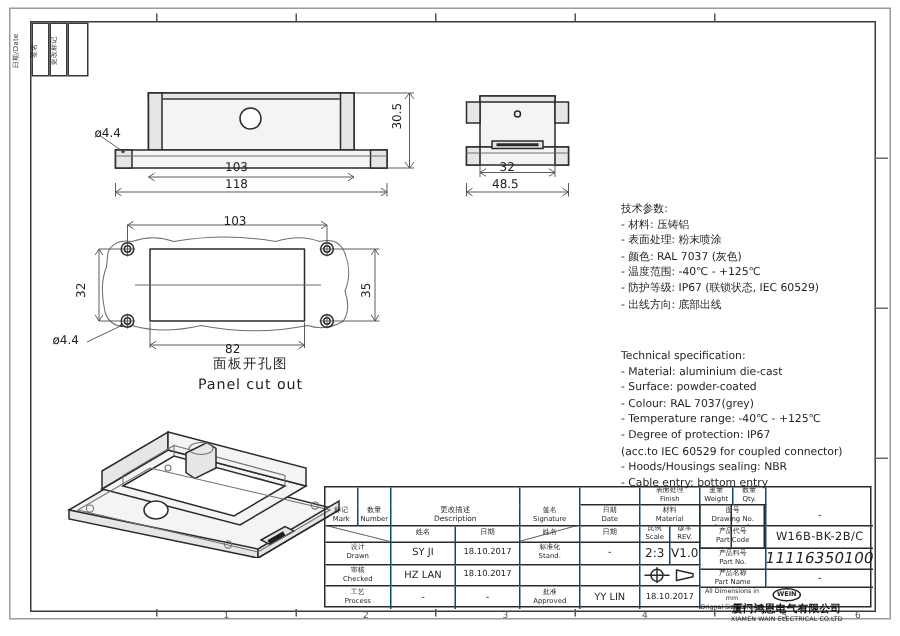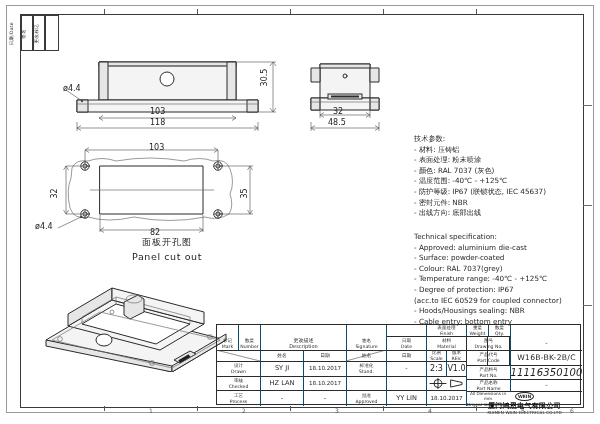--- a/index.html
+++ b/index.html
@@ -289,28 +289,27 @@
       <path class="stroke-thin" d="M14 78 L62 50 L182 78 L134 106 Z"></path>
     </svg>
   </div>
 
   <div class="spec" style="left:414px;top:134px;">
     <div class="spec-row cn">技术参数:</div>
     <div class="spec-row cn">- 材料: 压铸铝</div>
     <div class="spec-row cn">- 表面处理: 粉末喷涂</div>
     <div class="spec-row cn">- 颜色: RAL  7037 (灰色)</div>
     <div class="spec-row cn">- 温度范围: -40℃  -  +125℃</div>
-    <div class="spec-row cn">- 防护等级: IP67 (联锁状态, IEC 45637)</div>
-    <div class="spec-row cn">- 密封元件: NBR</div>
+    <div class="spec-row cn">- 防护等级: IP67 (联锁状态, IEC 60529)</div>
     <div class="spec-row cn">- 出线方向: 底部出线</div>
   </div>
 
   <div class="spec" style="left:414px;top:232px;">
     <div class="spec-row en">Technical specification:</div>
-    <div class="spec-row en">-  Approved: aluminium die-cast</div>
+    <div class="spec-row en">-  Material: aluminium die-cast</div>
     <div class="spec-row en">-  Surface: powder-coated</div>
     <div class="spec-row en">-  Colour: RAL 7037(grey)</div>
     <div class="spec-row en">-  Temperature range: -40℃  -  +125℃</div>
     <div class="spec-row en">-  Degree of protection: IP67</div>
     <div class="spec-row en">   (acc.to IEC 60529 for coupled connector)</div>
     <div class="spec-row en">-  Hoods/Housings sealing: NBR</div>
     <div class="spec-row en">-  Cable entry: bottom entry</div>
   </div>
 
   <div class="tb" style="left:216px;top:324px;width:365px;height:81px;">

